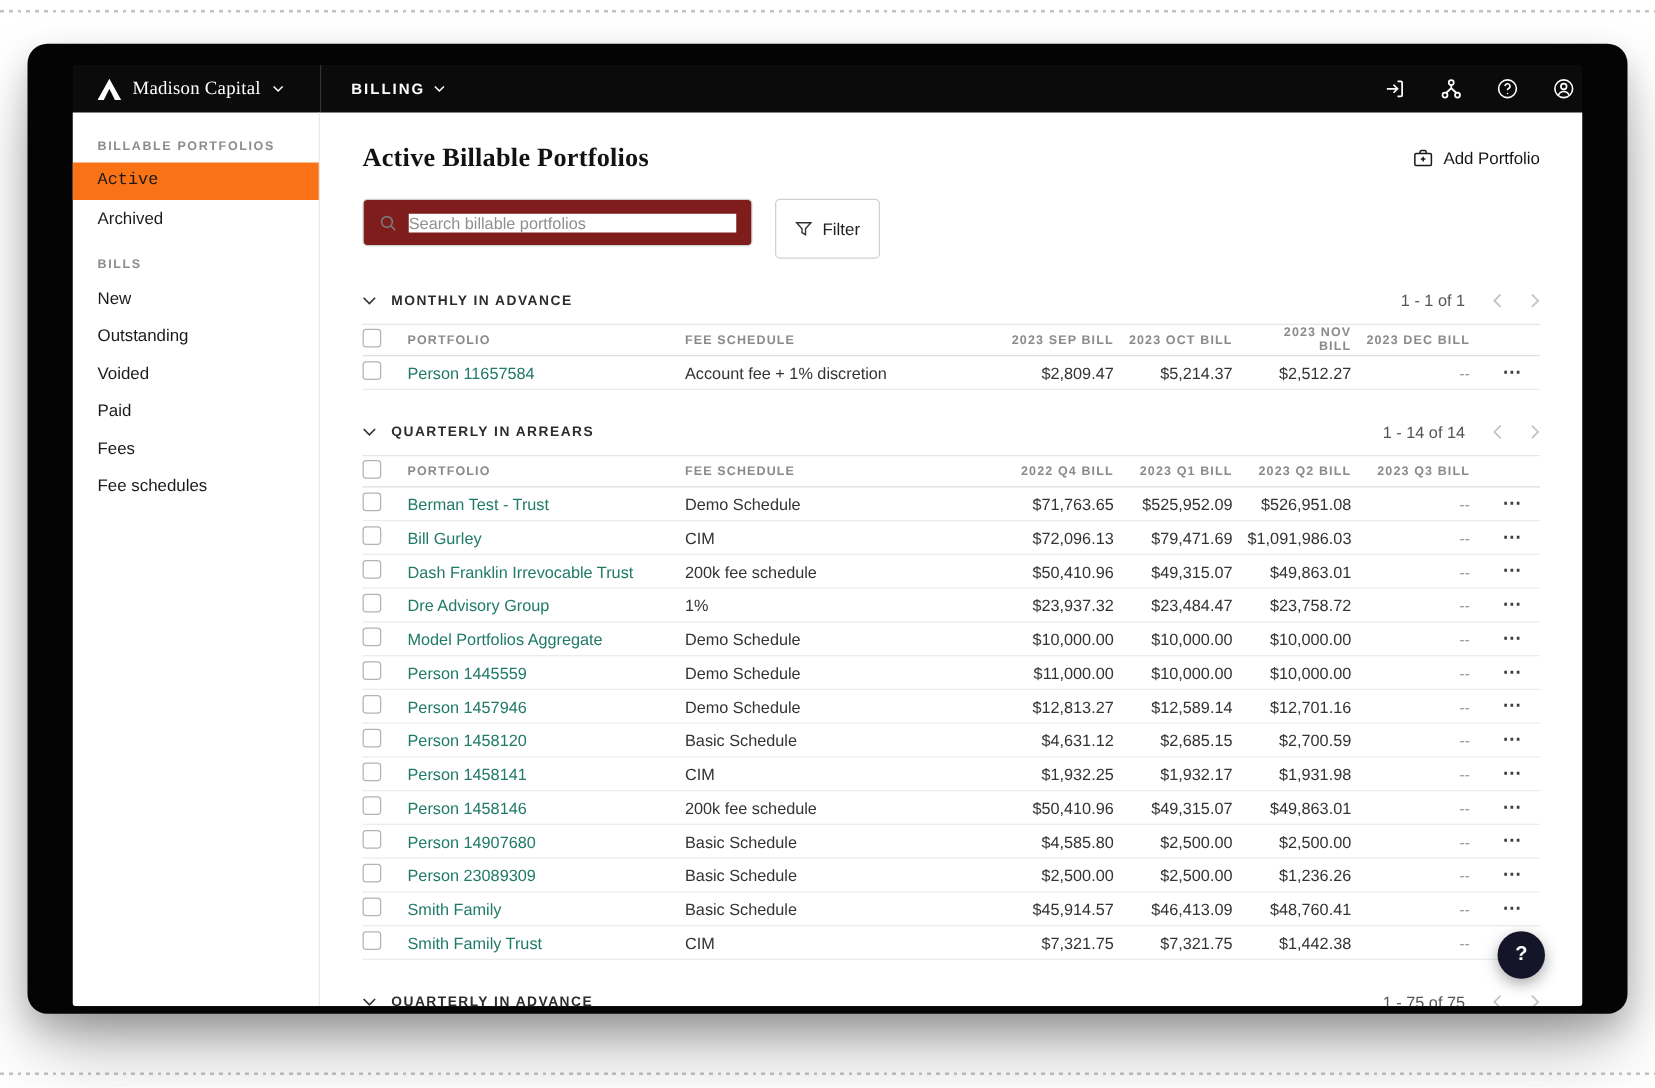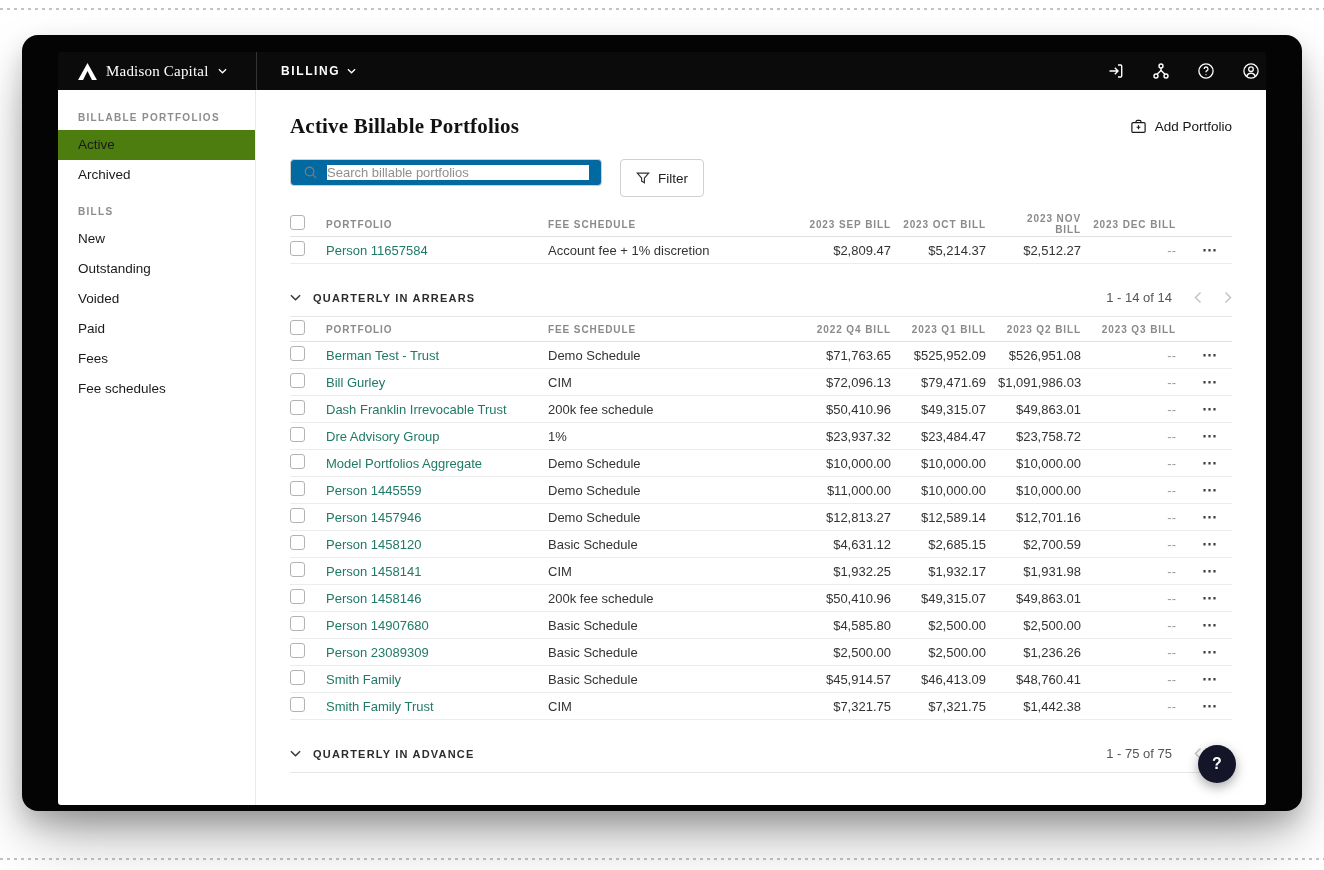--- a/index.html
+++ b/index.html
@@ -38,32 +38,32 @@
   .nav-icons { margin-left:auto; display:flex; align-items:center; gap:27px; padding-right:6px; }
   .nav-icon { display:flex; align-items:center; cursor:pointer; }
 
   
   .body-row { flex:1; display:flex; background:#fff; overflow:hidden; }
 
   .sidebar { width:198px; flex-shrink:0; border-right:1px solid #eaeaea; padding-top:14px; }
   .sb-label { font-size:10px; font-weight:700; letter-spacing:1.3px; color:#8c8c8c; padding:16px 20px 7px; }
   .sb-label:first-child { padding-top:8px; }
   .sb-item { font-size:13.5px; color:#1a1a1a; padding:7px 20px; cursor:pointer; line-height:16px; }
-  .sb-item.active { background:#4d7c0f; }
+  .sb-item.active { background:#f97316;font-family:Liberation Mono, monospace; }
 
   .main { flex:1; padding:0 34px; position:relative; overflow:hidden; }
   .main-header { display:flex; justify-content:space-between; align-items:center; margin-top:24px; }
   .page-title { font-family:"Liberation Serif", serif; font-size:21px; font-weight:700; color:#121212; letter-spacing:.2px; }
   .add-btn { display:flex; align-items:center; gap:8px; font-size:13.5px; color:#161616; cursor:pointer; }
 
   .controls { display:flex; gap:18px; margin-top:20px; }
-  .search-box { width:312px; height:27px; border:1px solid #d0d0d0; border-radius:4px; display:flex; align-items:center; gap:9px; padding:0 12px; background:#0369a1; }
+  .search-box { width:312px; height:38px; border:1px solid #d0d0d0; border-radius:4px; display:flex; align-items:center; gap:9px; padding:0 12px; background:#7f1d1d; }
   .search-box input { border:none; outline:none; flex:1; font-size:13px; color:#333; font-family:"Liberation Sans",sans-serif; }
   .search-box input::placeholder { color:#8f8f8f; }
-  .filter-btn { height:38px; border:1px solid #d0d0d0; border-radius:4px; display:flex; align-items:center; gap:8px; padding:0 15px; font-size:13.5px; color:#222; cursor:pointer; background:#fff; }
+  .filter-btn { height:48px; border:1px solid #d0d0d0; border-radius:4px; display:flex; align-items:center; gap:8px; padding:0 15px; font-size:13.5px; color:#222; cursor:pointer; background:#fff; }
 
   
   .tsection { margin-top:15px; }
   .sec-head { display:flex; justify-content:space-between; align-items:center; height:38px; border-bottom:1px solid #e6e6e6; }
   .sec-left { display:flex; align-items:center; gap:12px; }
   .chev { display:flex; align-items:center; cursor:pointer; }
   .sec-title { font-size:11px; font-weight:700; letter-spacing:1.2px; color:#2c2c2c; }
   .sec-pag { display:flex; align-items:center; gap:22px; }
   .pag-text { font-size:13px; color:#555; }
   .pag-btn { display:flex; align-items:center; color:#c4c4c4; cursor:pointer; }
@@ -206,20 +206,43 @@
               <svg width="14" height="14" viewBox="0 0 16 16" fill="none" stroke="#333" stroke-width="1.3">
                   <path d="M1.5 2.5h13L9.6 8v5.4l-3.2-1.9V8Z"></path>
                 </svg>
             </span>
             <span>Filter</span>
           </button>
         </div>
 
         <div>
             <section class="tsection">
+              <div class="sec-head">
+                <div class="sec-left">
+                  <span class="chev">
+                    <svg width="11" height="7" viewBox="0 0 12 7">
+                      <path d="M1 1l5 5 5-5" fill="none" stroke="#333" stroke-width="1.5"></path>
+                    </svg>
+                  </span>
+                  <span class="sec-title">MONTHLY IN ADVANCE</span>
+                </div>
+                <div class="sec-pag">
+                  <span class="pag-text">1 - 1 of 1</span>
+                  <span class="pag-btn">
+                    <svg width="8" height="13" viewBox="0 0 8 13">
+                      <path d="M6.5 1.5l-5 5 5 5" fill="none" stroke="currentColor" stroke-width="1.5"></path>
+                    </svg>
+                  </span>
+                  <span class="pag-btn">
+                    <svg width="8" height="13" viewBox="0 0 8 13">
+                      <path d="M1.5 1.5l5 5-5 5" fill="none" stroke="currentColor" stroke-width="1.5"></path>
+                    </svg>
+                  </span>
+                </div>
+              </div>
               <div class="trow thead">
                 <span class="cell"><input type="checkbox" style=""></span>
                 <span class="cell h l">PORTFOLIO</span>
                 <span class="cell h l">FEE SCHEDULE</span>
                 <span class="cell h r">2023 SEP BILL</span>
                 <span class="cell h r">2023 OCT BILL</span>
                 <span class="cell h r">2023 NOV BILL</span>
                 <span class="cell h r">2023 DEC BILL</span>
                 <span class="cell"></span>
               </div>

